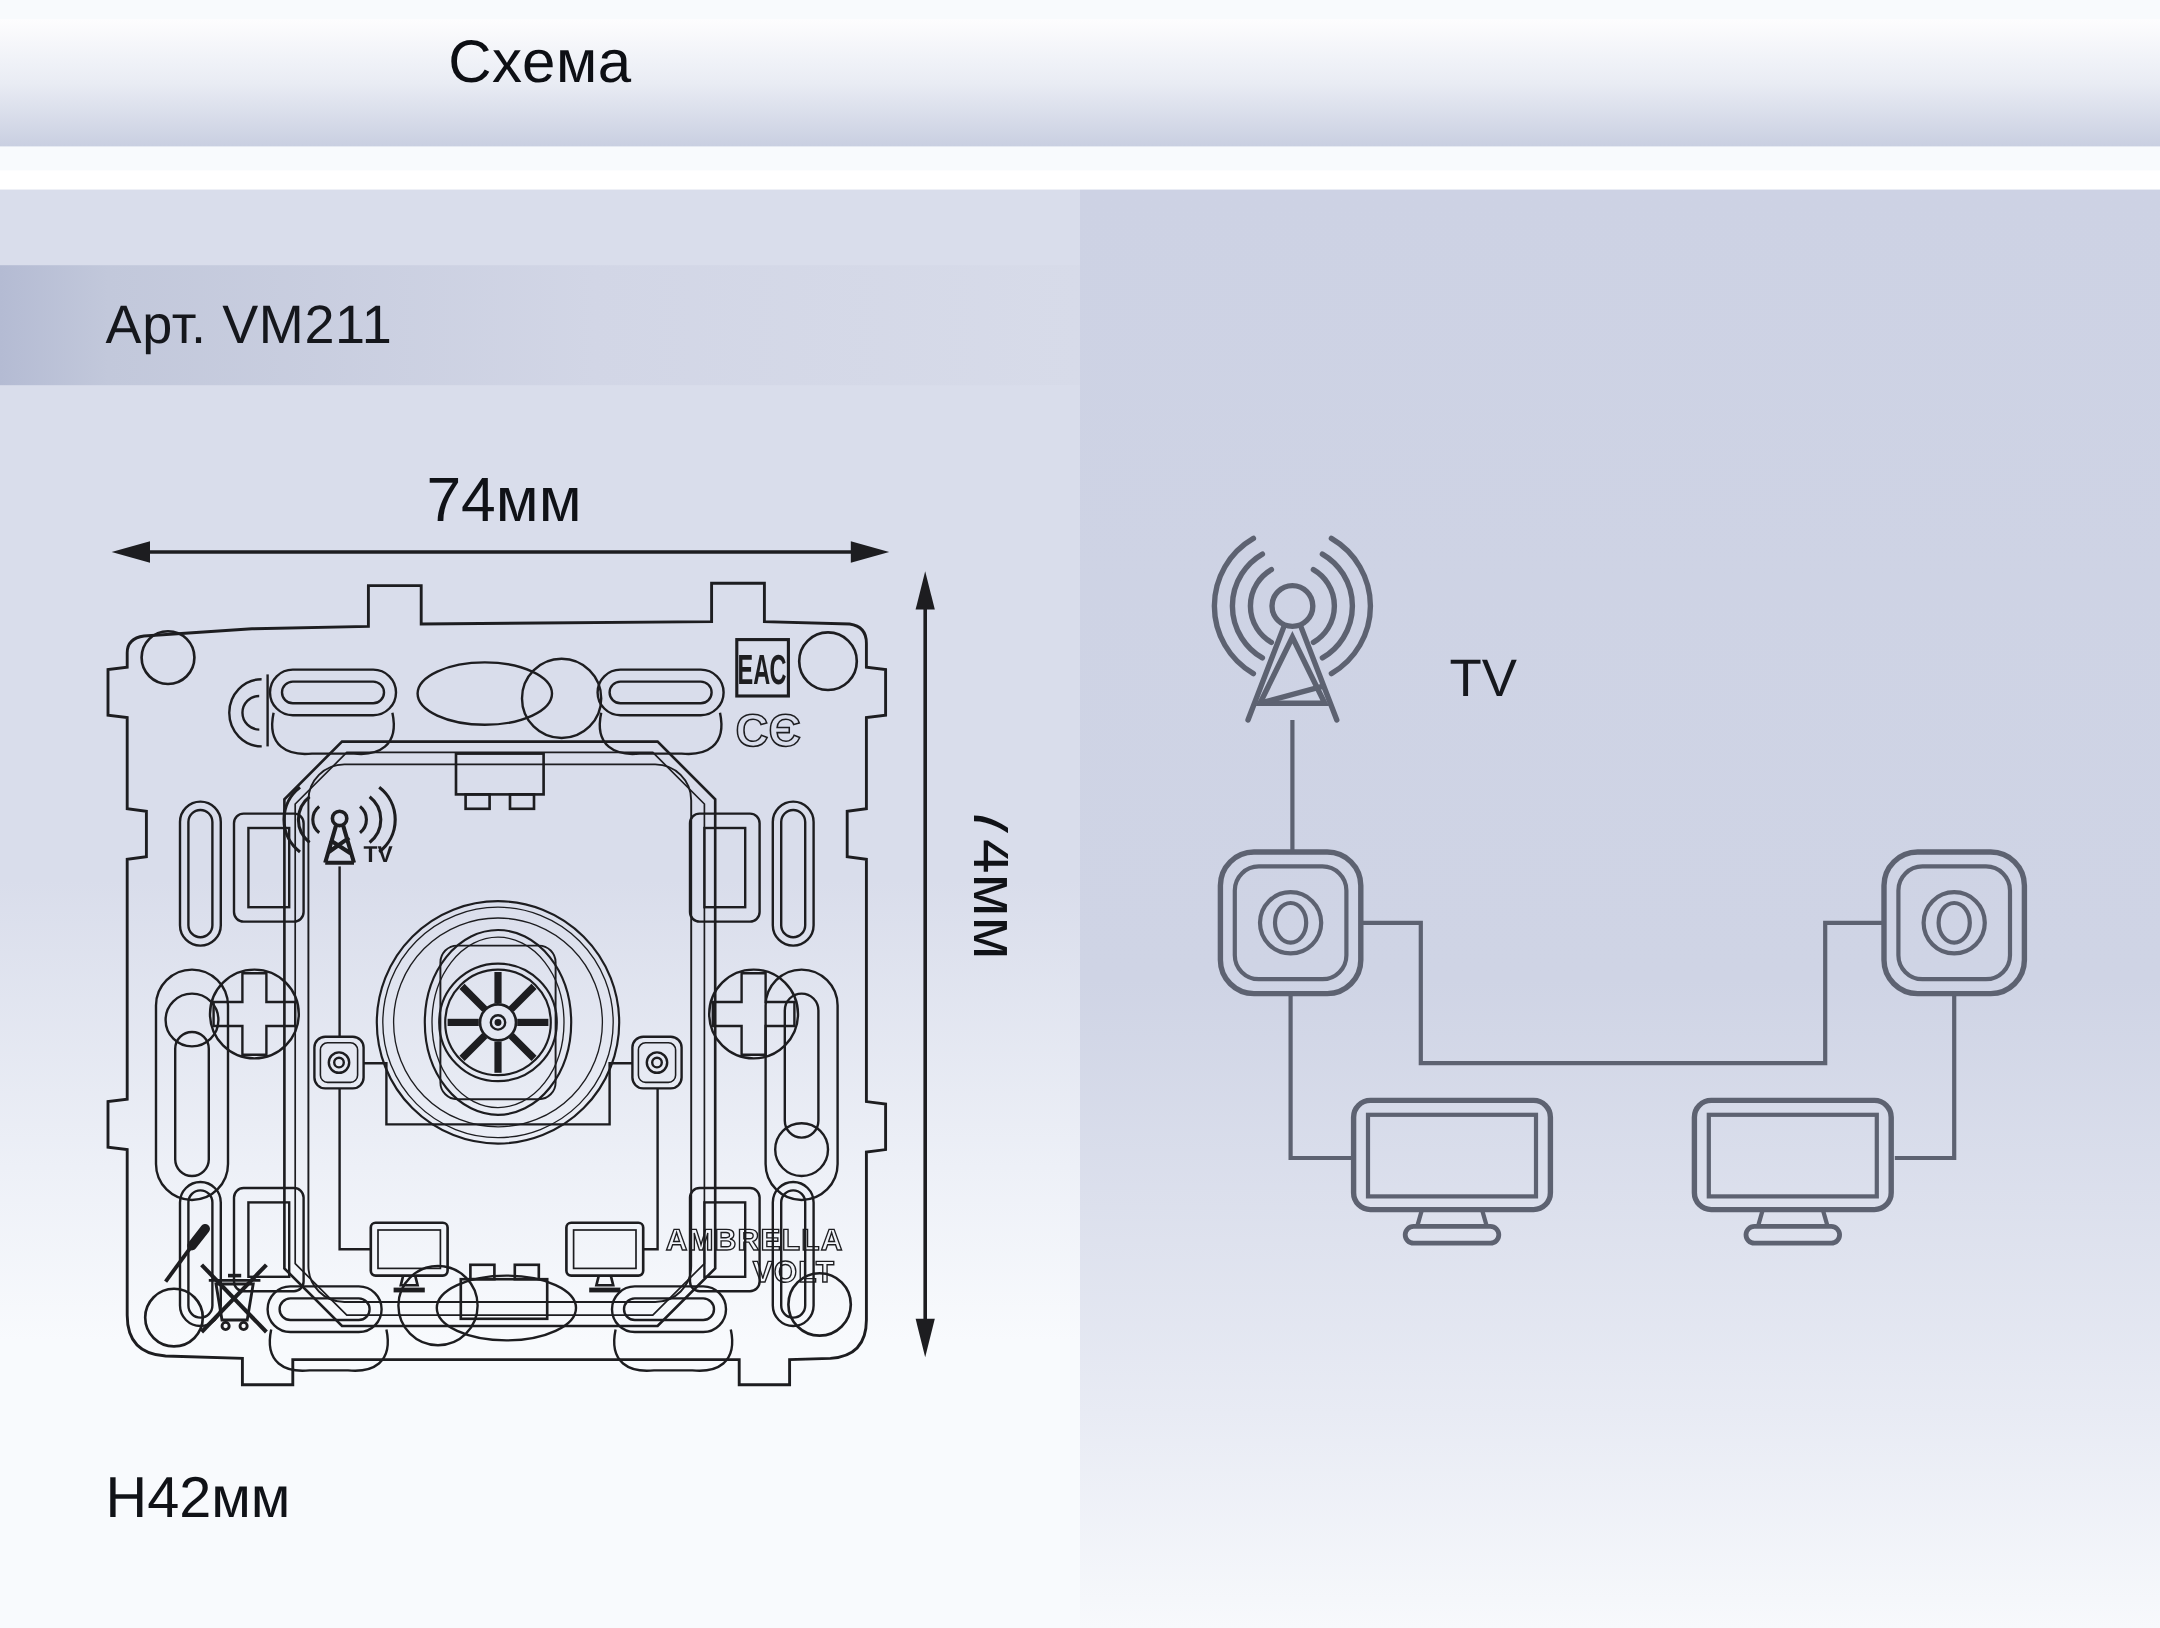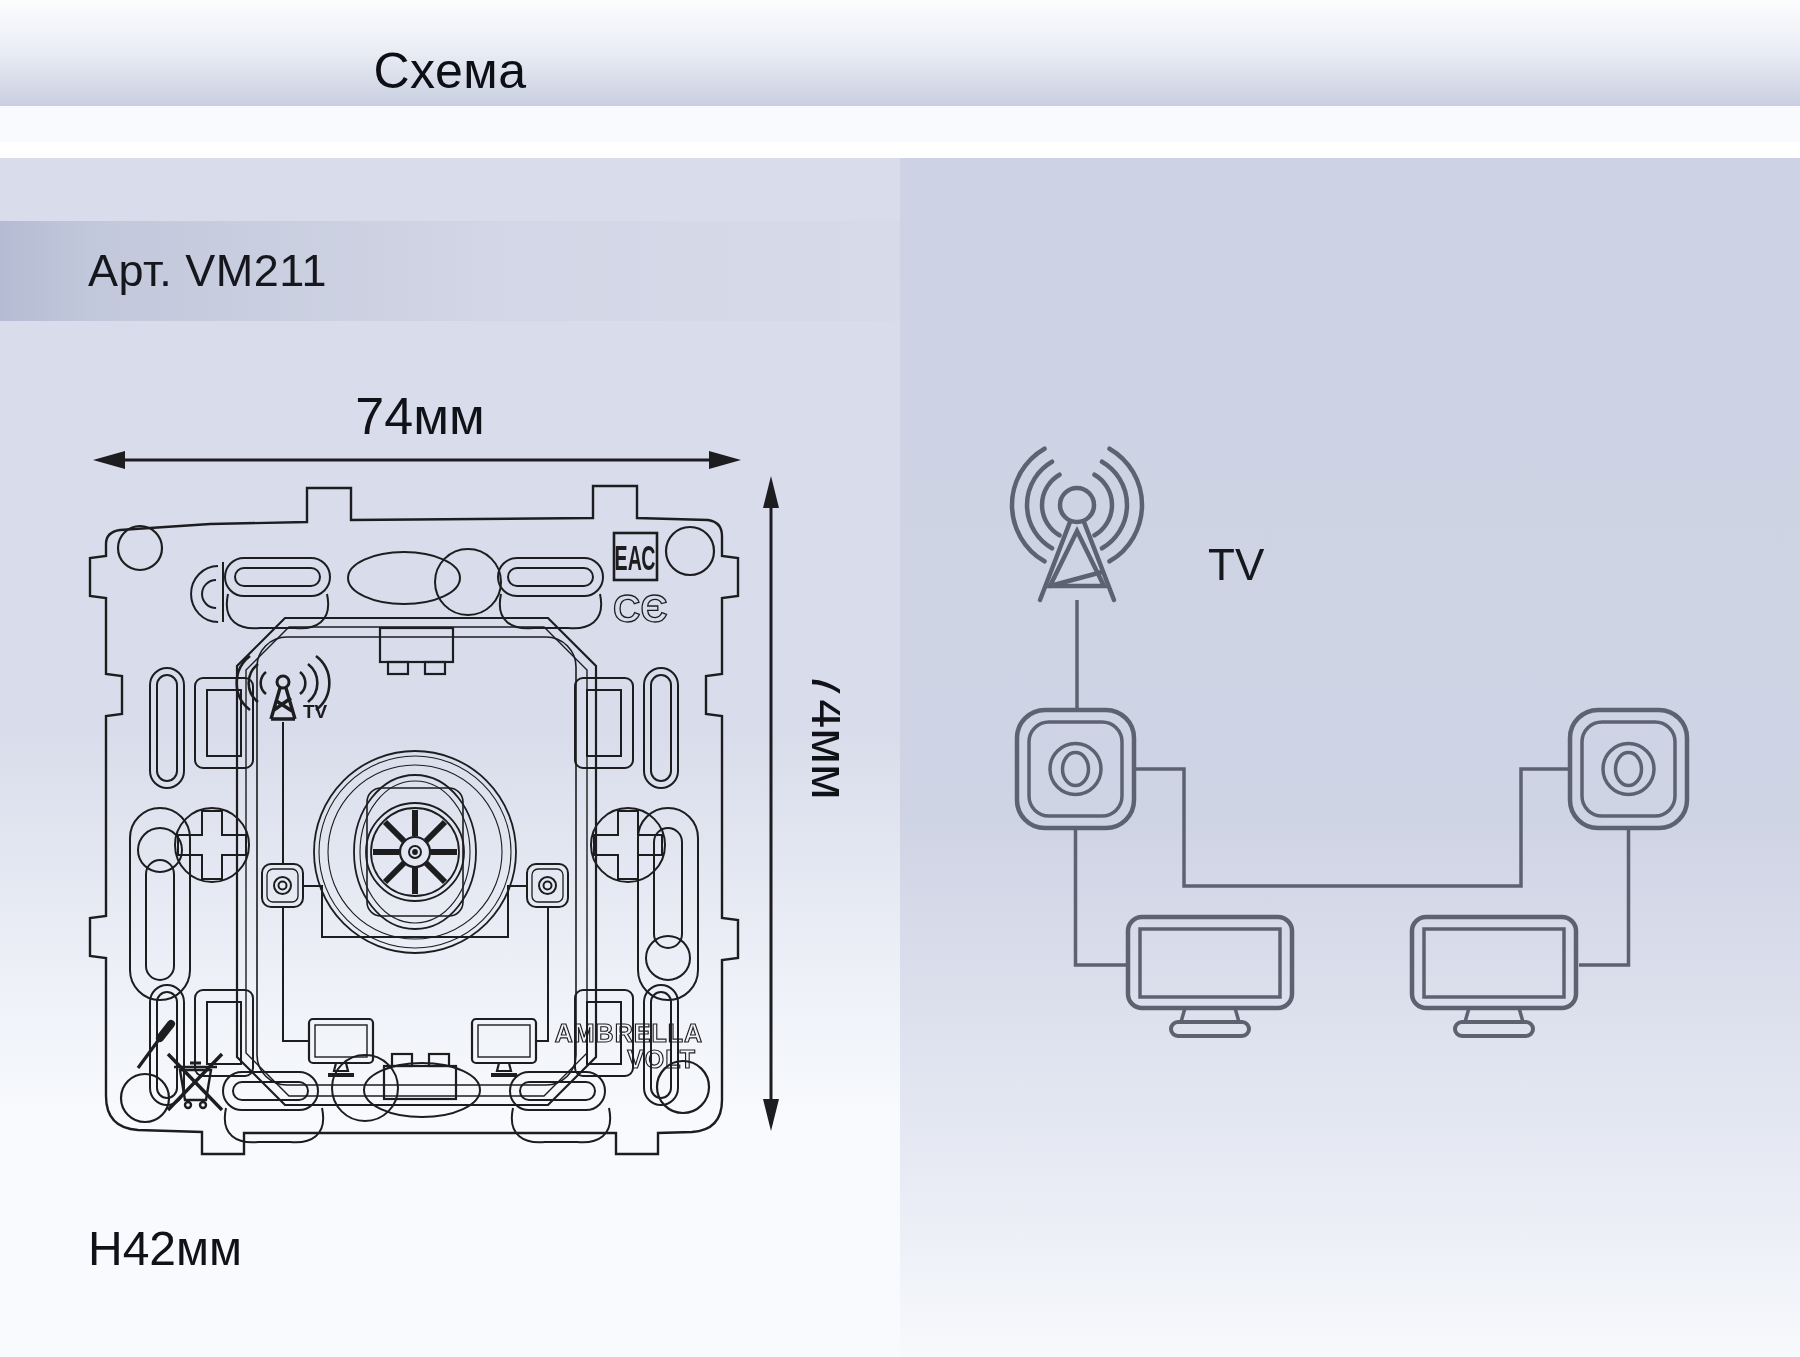--- a/index.html
+++ b/index.html
@@ -2,23 +2,24 @@
 <html><head>
 <meta charset="utf-8">
 <style>
   html,body{margin:0;padding:0;}
   body{
     width:1800px;height:1357px;position:relative;overflow:hidden;
     font-family:"Liberation Sans", sans-serif;
     background:#f8fafd;
   }
   .header-band{
-    position:absolute;left:0;top:0;width:1800px;height:106px;
+    position:absolute;left:0;top:16px;width:1800px;height:106px;
     background:linear-gradient(180deg,#fdfdfe 0%,#e9ecf4 50%,#c9cfe1 100%);
     display:flex;
+    align-items:flex-end;
   }
   .header-cell{
     width:900px;height:142px;display:flex;align-items:center;justify-content:center;
     font-size:50px;font-weight:500;color:#0d0f14;letter-spacing:.5px;
   }
   .white-strip{position:absolute;left:0;top:142px;width:1800px;height:16px;background:#ffffff;}
   .left-panel{
     position:absolute;left:0;top:158px;width:900px;height:959px;
     background:linear-gradient(180deg,#d9ddeb 0%,#d9ddeb 60%,#edf0f7 85%,#f8fafd 100%);
   }

